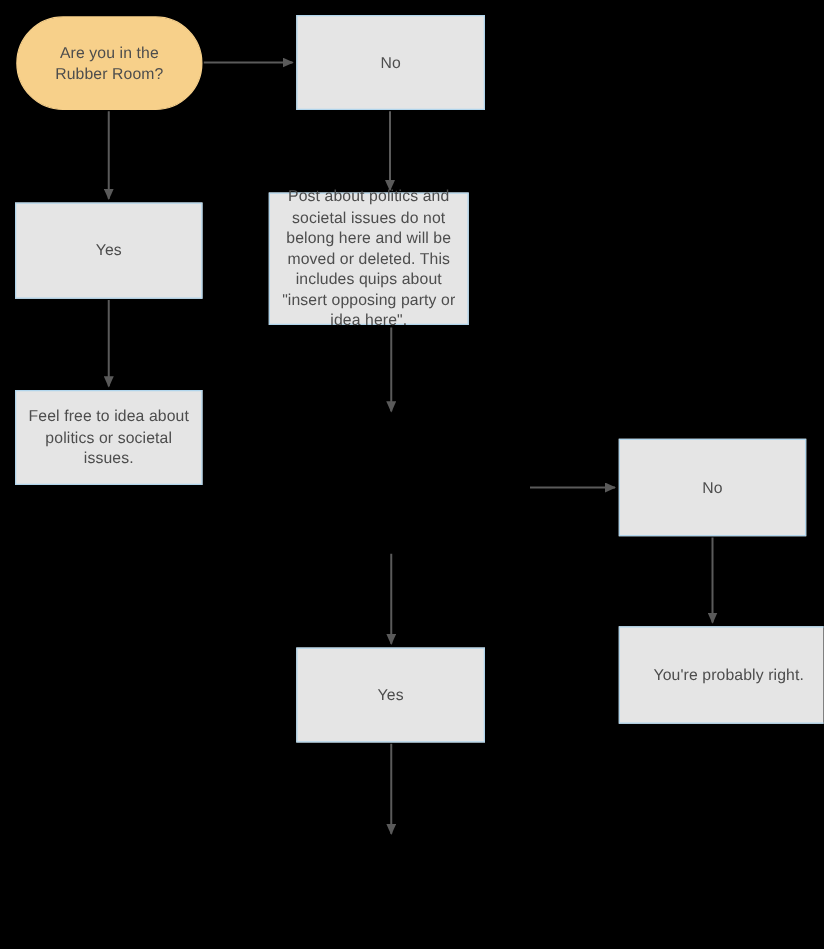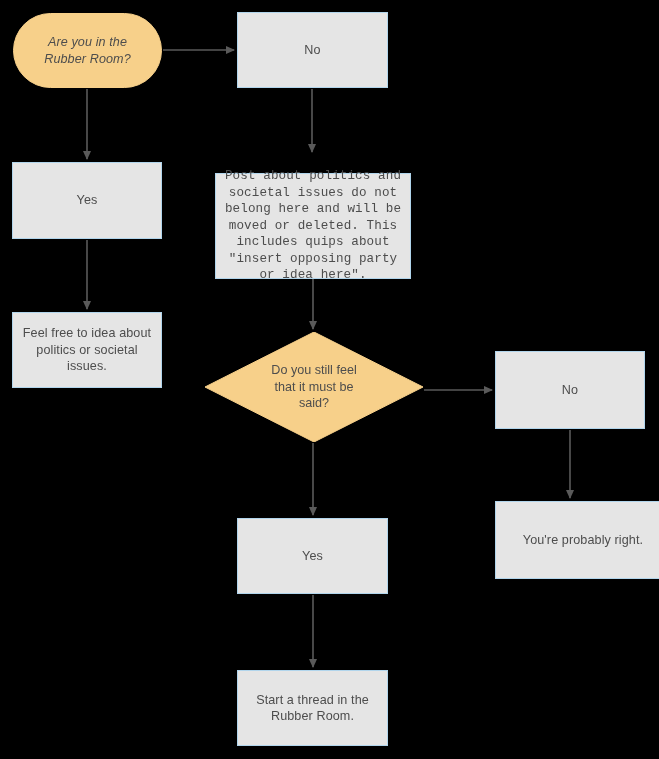--- a/index.html
+++ b/index.html
@@ -34,21 +34,20 @@
     white-space: pre-line;
   }
   .box {
     background: #e5e5e5;
     border: 1px solid #b1d5ec;
   }
   .terminal {
     background: #f7d08a;
     border: 1px solid #f7d08a;
     border-radius: 38px;
-    font-style: italic;
   }
   .diamond-wrap {
     position: absolute;
   }
   .diamond-wrap svg {
     position: absolute;
     left: 0;
     top: 0;
     display: block;
   }
@@ -107,47 +106,35 @@
   </div>
 
   <div class="node box" style="left:237px; top:12px; width:151px; height:76px;">
     <span class="lbl">No</span>
   </div>
 
   <div class="node box" style="left:12px; top:162px; width:150px; height:77px;">
     <span class="lbl">Yes</span>
   </div>
 
-  <div class="node box" style="left:215px; top:173px; width:196px; height:106px;font-family:Liberation Mono, monospace;">
+  <div class="node box" style="left:215px; top:154px; width:160px; height:106px;">
     <span class="lbl">Post about politics and societal issues do not belong here and will be moved or deleted. This includes quips about "insert opposing party or idea here".</span>
   </div>
 
   <div class="node box" style="left:12px; top:312px; width:150px; height:76px;">
     <span class="lbl">Feel free to idea about politics or societal issues.</span>
   </div>
 
-  <div class="diamond-wrap" style="left:205px; top:332px; width:218px; height:110px;">
-    <svg width="218" height="110" viewBox="0 0 218 110">
-      <polygon points="109,0 218,55 109,110 0,55" fill="#f7d08a" stroke="#f7d08a" stroke-width="1"></polygon>
-    </svg>
-    <div class="diamond-label">Do you still feel
-that it must be
-said?</div>
-  </div>
 
   <div class="node box" style="left:495px; top:351px; width:150px; height:78px;">
     <span class="lbl">No</span>
   </div>
 
   <div class="node box" style="left:495px; top:501px; width:176px; height:78px;">
     <span class="lbl">You're probably right.</span>
   </div>
 
   <div class="node box" style="left:237px; top:518px; width:151px; height:76px;">
     <span class="lbl">Yes</span>
   </div>
 
-  <div class="node box" style="left:237px; top:670px; width:151px; height:76px;">
-    <span class="lbl">Start a thread in the
-Rubber Room.</span>
-  </div>
 
 </div>
 
 </body></html>

